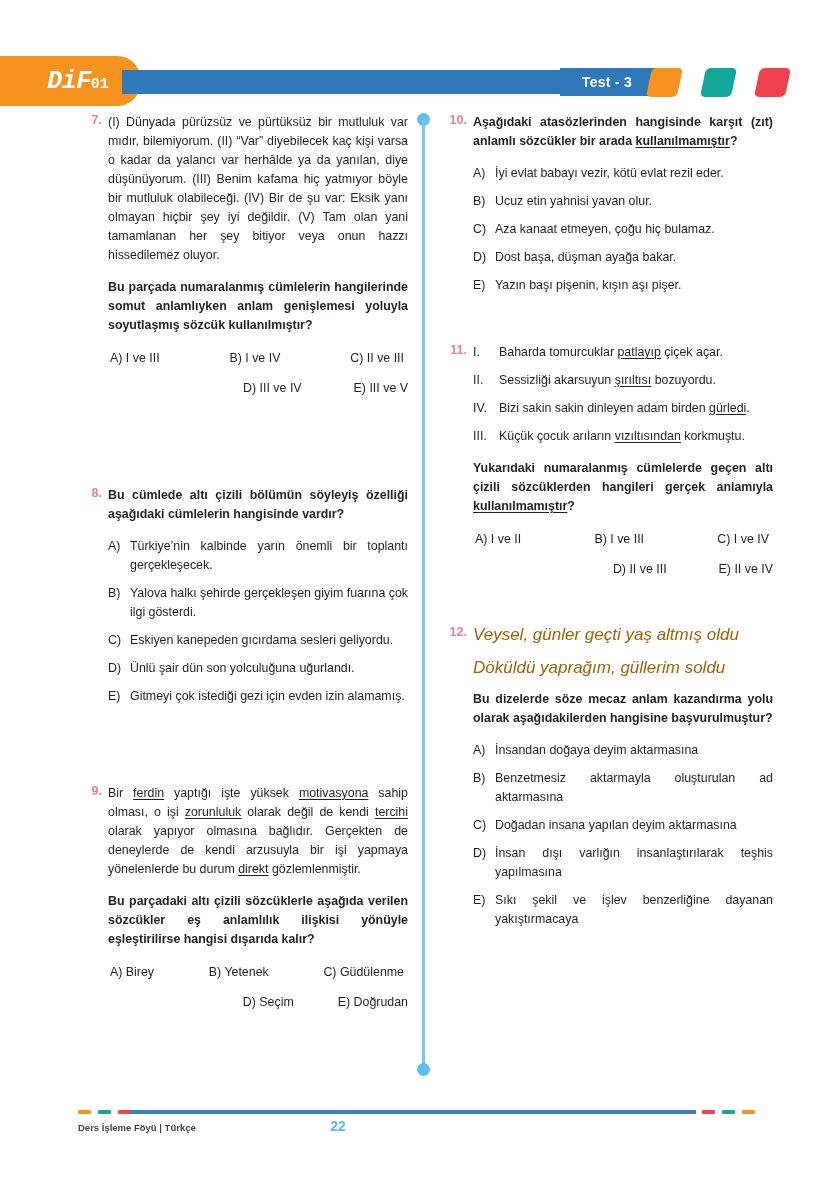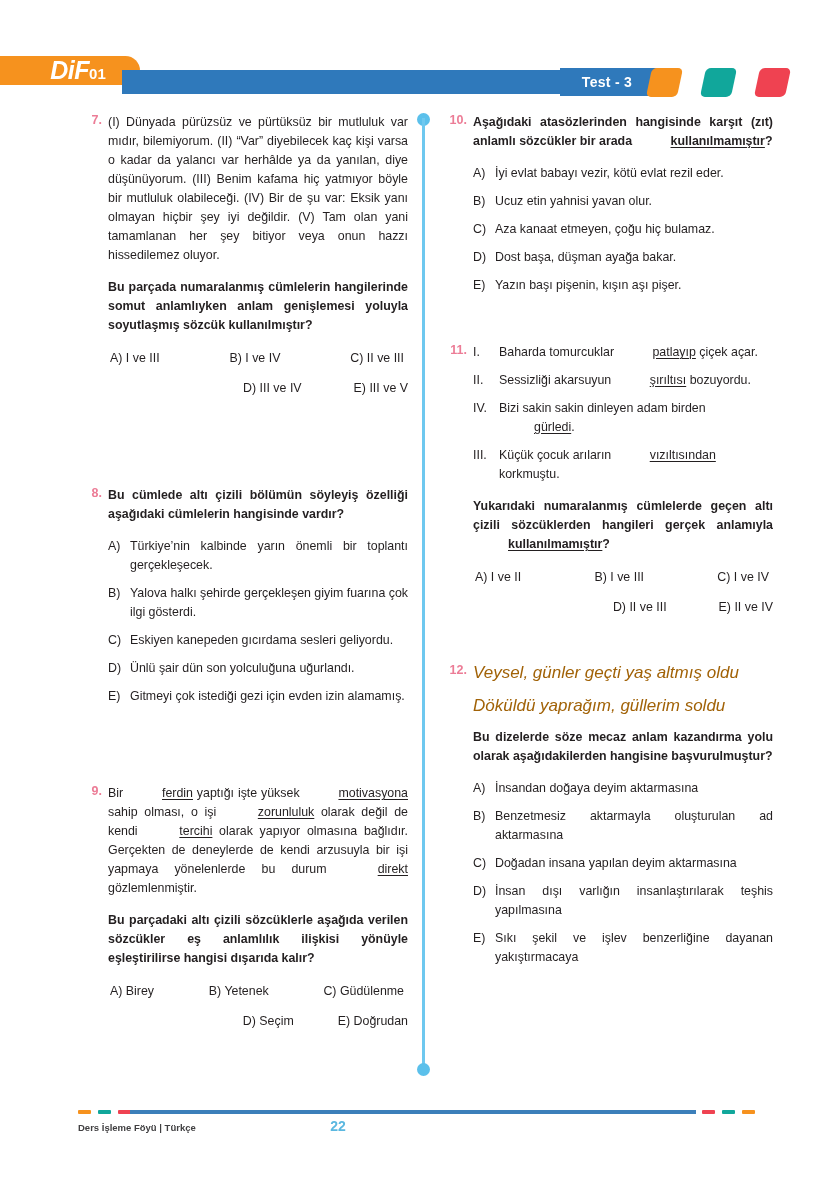--- a/index.html
+++ b/index.html
@@ -22,27 +22,28 @@
     top: 56px;
     left: 0;
     width: 828px;
     height: 46px;
   }
   .header-logo-tab {
     position: absolute;
     left: 0;
     top: 0;
     width: 140px;
-    height: 29px;
+    height: 50px;
     background: #f6921e;
     border-top-right-radius: 22px;
     border-bottom-right-radius: 22px;
     display: flex;
     align-items: center;
     justify-content: center;
+    font-family: Liberation Mono, monospace;
   }
   .logo-text {
     font-size: 25px;
     font-weight: bold;
     color: #ffffff;
     letter-spacing: -0.5px;
     font-style: italic;
     line-height: 1;
     padding-left: 16px;
   }
@@ -157,21 +158,21 @@
     color: #231f20;
     margin: 13px 0 0 0;
   }
   .line {
     font-size: 17px;
     line-height: 19px;
     color: #a16207;
     margin: 0;
     font-style: italic;
   }
-  u.ul { text-decoration: underline; text-underline-offset: 2px; margin-left: 35px; }
+  u.ul { text-decoration: underline; text-underline-offset: 2px; }
 
   
   .roman-list { margin: 0; }
   .roman-row {
     display: flex;
     font-size: 12.4px;
     line-height: 19px;
     margin-bottom: 9px;
   }
   .roman-label { width: 26px; flex: 0 0 26px; }

